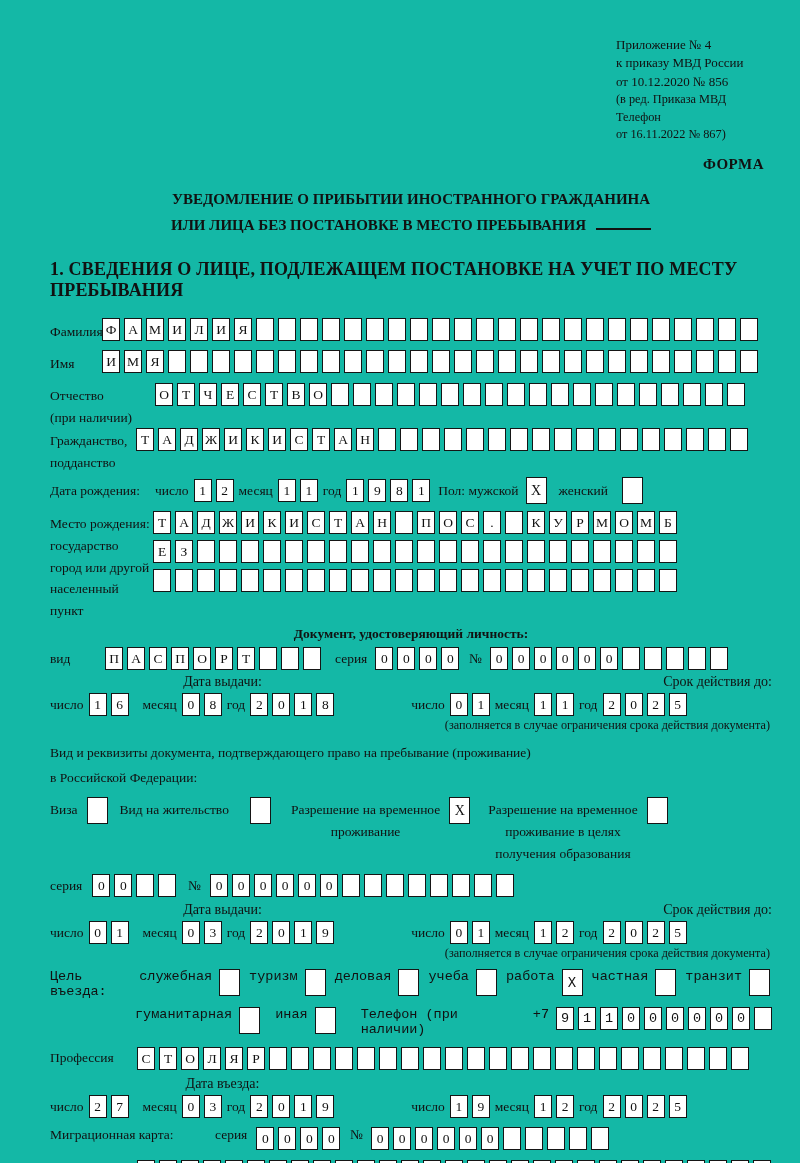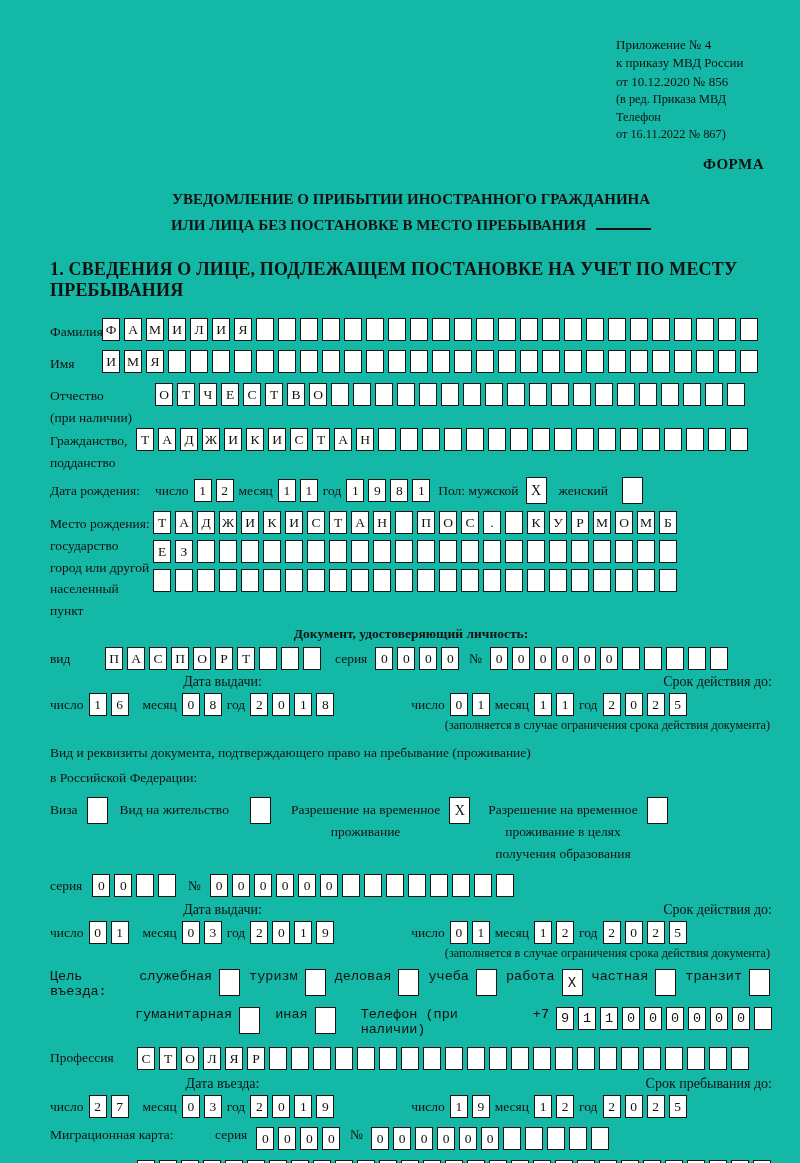--- a/index.html
+++ b/index.html
@@ -569,21 +569,20 @@
         <div class="cell"></div>
         <div class="cell"></div>
         <div class="cell"></div>
         <div class="cell"></div>
         <div class="cell"></div>
       </span>
   </div>
 
   <div class="hdr2">
     <div class="h-left">Дата въезда:</div>
-    <div class="h-right">Срок пребывания до:</div>
   </div>
   <div class="row" style="align-items:center;margin-bottom:9px;">
     <span class="dgrp">
       <span class="dlab" style="margin-left:0;">число</span>
       <span class="boxes">
           <div class="cell">2</div>
           <div class="cell">7</div>
         </span>
       <span class="dlab" style="margin-left:14px;">месяц</span>
       <span class="boxes">

